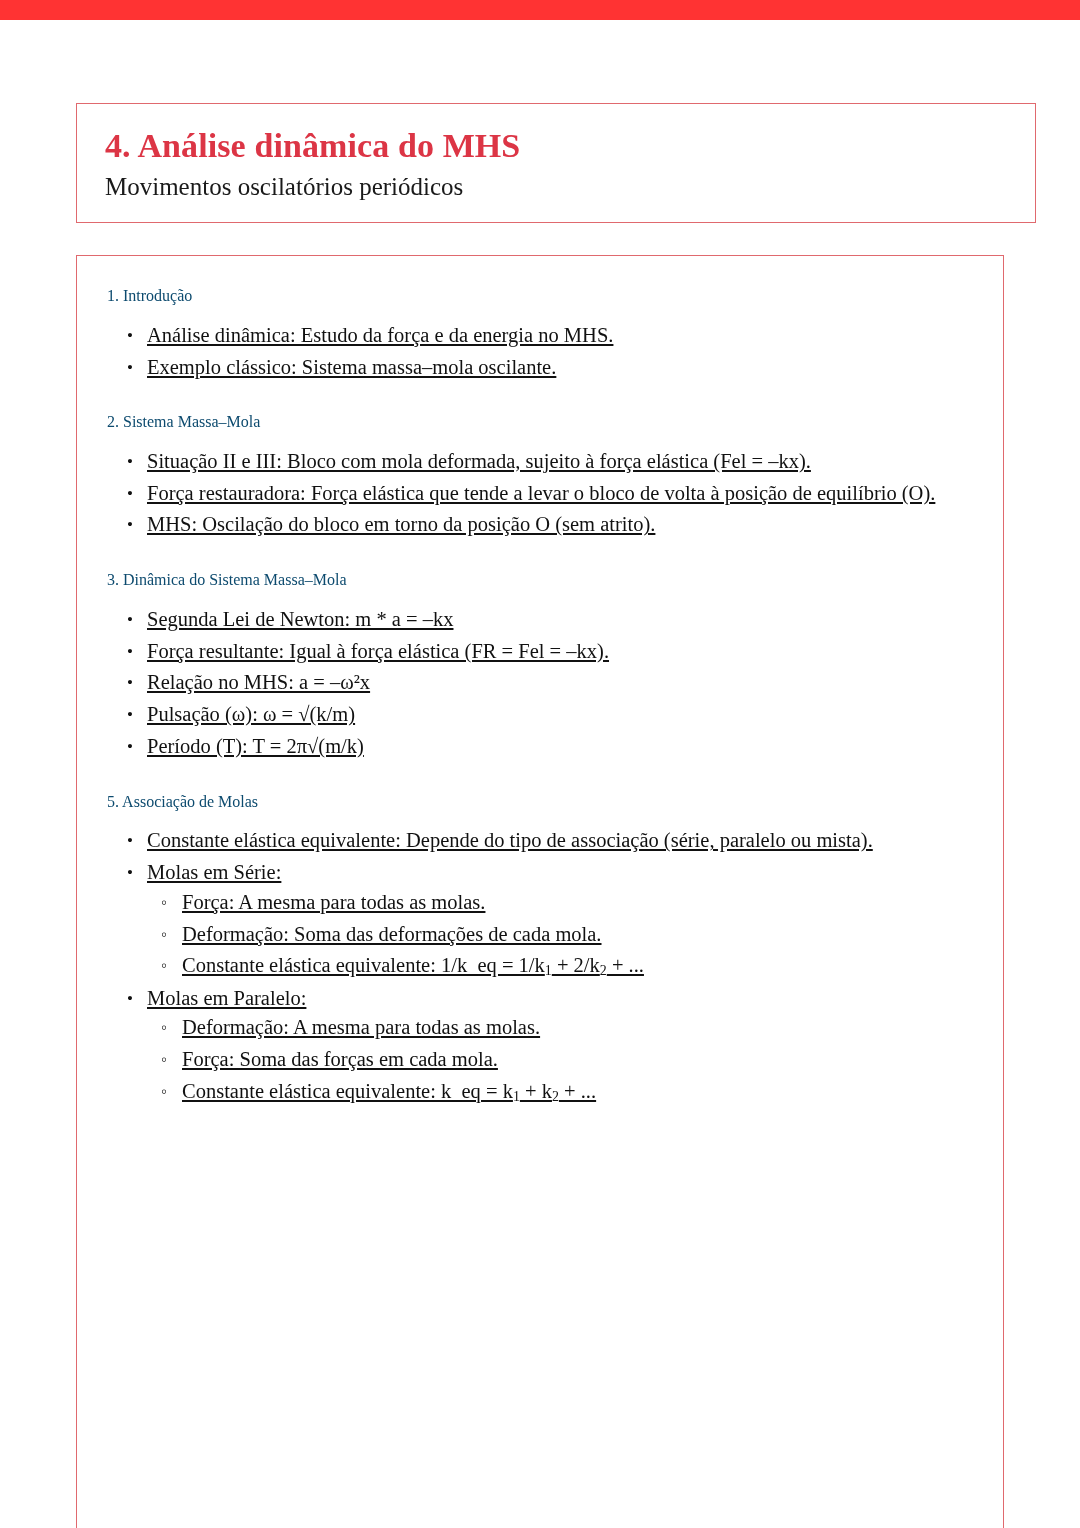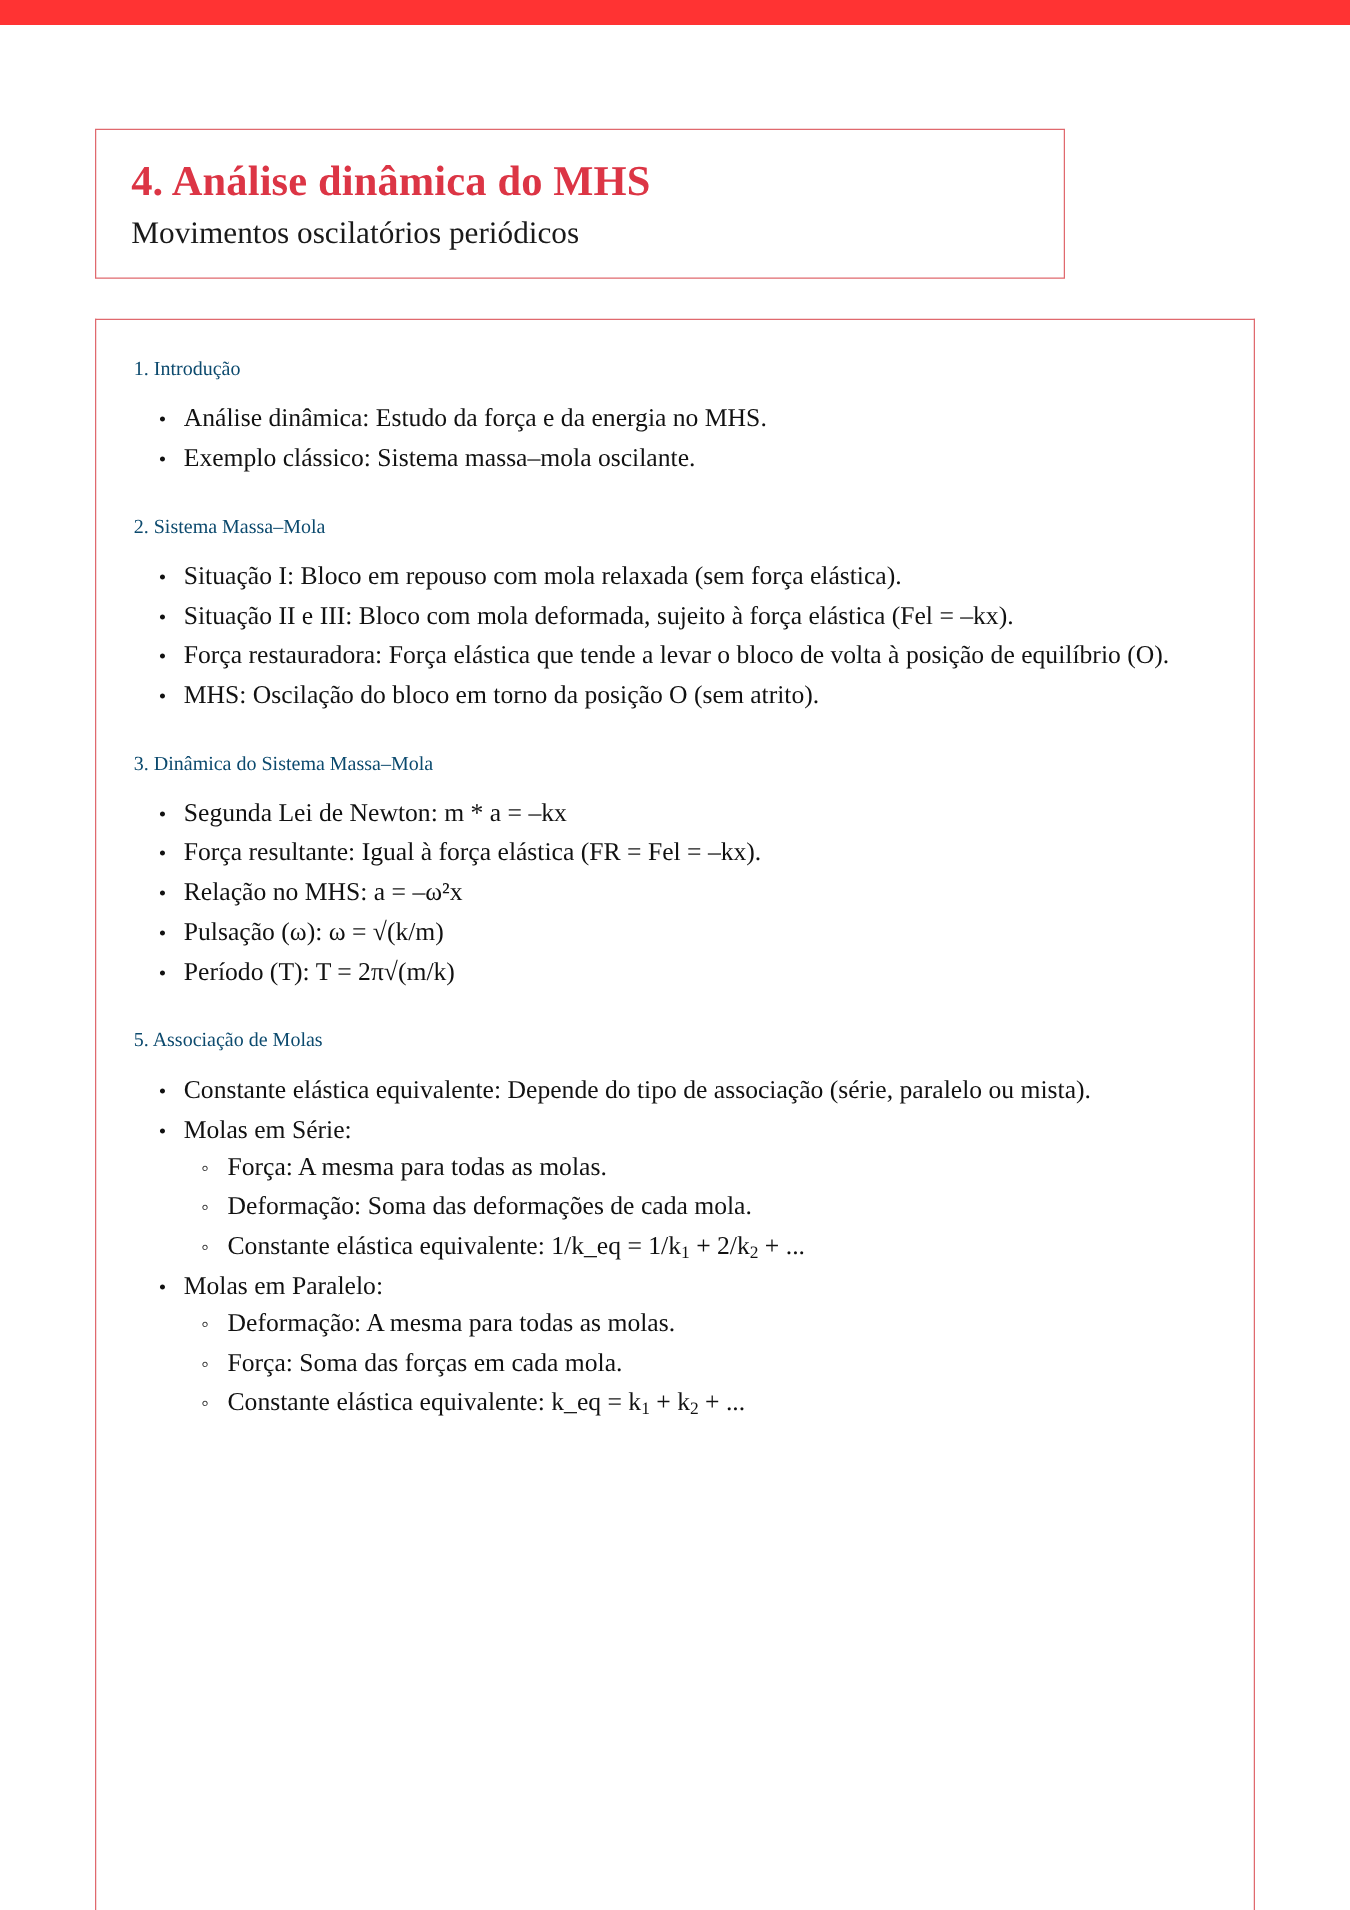--- a/index.html
+++ b/index.html
@@ -26,21 +26,21 @@
     width: 1080px;
     height: 20px;
     background: #FF3333;
   }
 
   
   .header-card {
     position: absolute;
     top: 103px;
     left: 76px;
-    width: 776px;           
+    width: 960px;           
     box-sizing: border-box;
     border: 1.6px solid #E0696E;
     background: #ffffff;
     padding: 22px 28px 20px 28px;
   }
   .doc-title {
     margin: 0;
     font-size: 34px;
     font-weight: bold;
     line-height: 1.18;
@@ -78,20 +78,21 @@
     font-weight: normal;
     color: #0c4a6e;
     line-height: 1.3;
   }
   .section + .section { margin-top: 30px; }
 
   ul.lvl1 {
     list-style: none;
     margin: 14px 0 0 0;
     padding: 0;
+    text-decoration: underline;
   }
   ul.lvl1 > li {
     position: relative;
     padding-left: 40px;
     margin: 0 0 2px 0;
     font-size: 20.5px;
     line-height: 1.45;
     color: #111111;
   }
   ul.lvl1 > li > .txt::before {
@@ -149,23 +150,20 @@
         </li>
       <li>
           <span class="txt">Exemplo clássico: Sistema massa–mola oscilante.</span>
         </li>
     </ul>
   </div>
 
   <div class="section">
     <h2 class="section-heading">2. Sistema Massa–Mola</h2>
     <ul class="lvl1">
-      <li>
-          <span class="txt">Situação I: Bloco em repouso com mola relaxada (sem força elástica).</span>
-        </li>
       <li>
           <span class="txt">Situação II e III: Bloco com mola deformada, sujeito à força elástica (Fel = –kx).</span>
         </li>
       <li>
           <span class="txt">Força restauradora: Força elástica que tende a levar o bloco de volta à posição de equilíbrio (O).</span>
         </li>
       <li>
           <span class="txt">MHS: Oscilação do bloco em torno da posição O (sem atrito).</span>
         </li>
     </ul>

